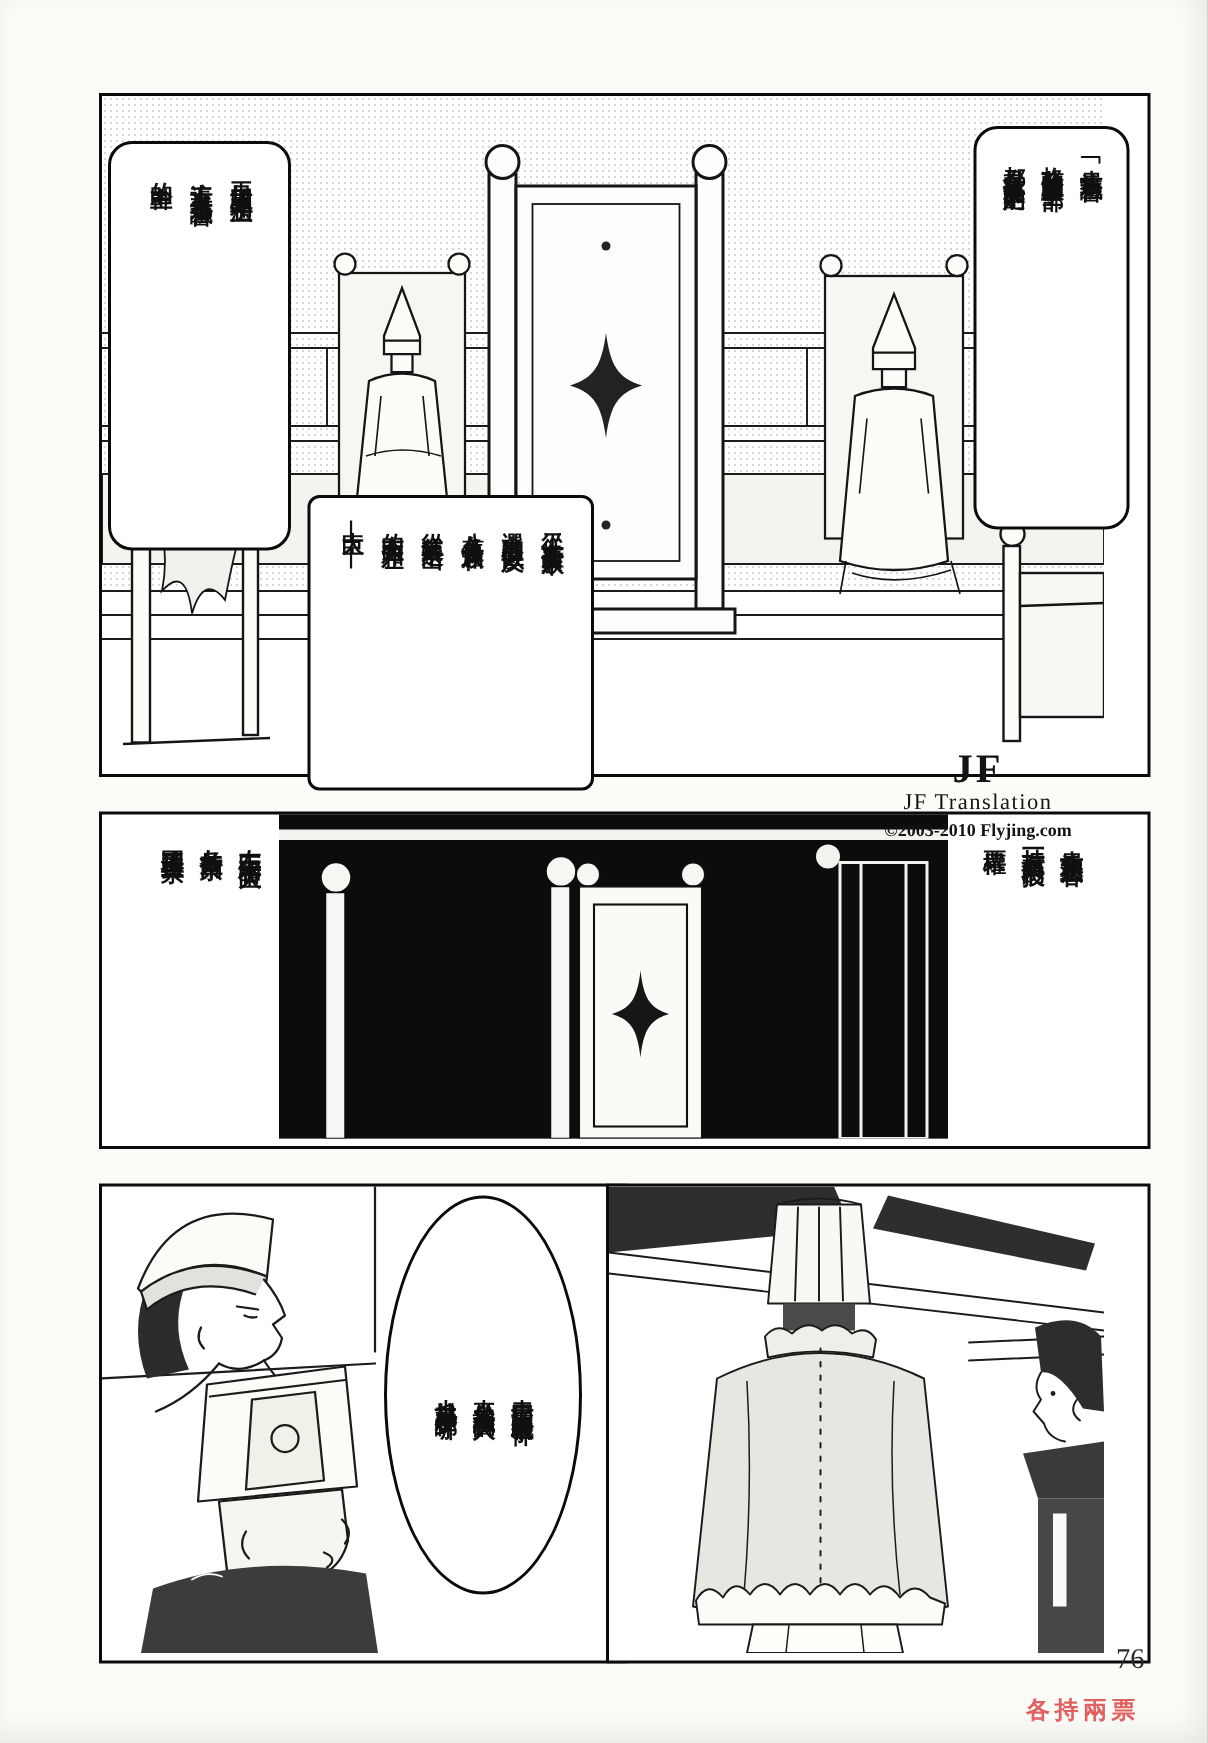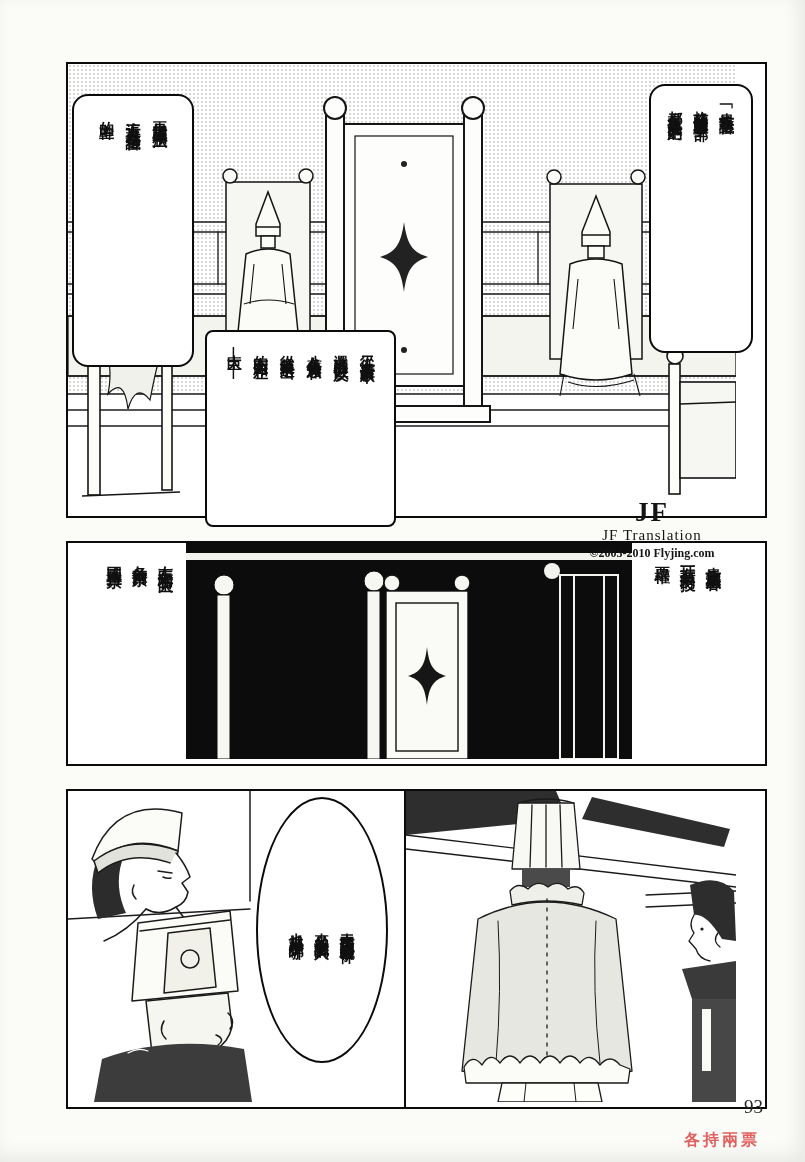--- a/index.html
+++ b/index.html
@@ -261,16 +261,16 @@
         <line x1="168" y1="292" x2="170" y2="311" stroke-width="1"></line>
         <path d="M284 94 Q312 82 328 100 L330 150 L316 148 Q300 122 288 124 Z" fill="#2d2d2d" stroke="none"></path>
         <path d="M288 124 Q282 134 288 142 L283 150 L290 158 Q293 168 304 170" fill="#ffffff"></path>
         <circle cx="296" cy="138" r="1.6" fill="#1b1b1b" stroke="none"></circle>
         <path d="M312 142 Q306 150 314 156"></path>
         <path d="M276 178 L330 170 L330 208 L286 208 Z" fill="#3a3a3a" stroke="none"></path>
       </g>
     </svg>
   </div>
 
-  <div id="page-number">93</div>
+  <div id="page-number">76</div>
   <div id="watermark">各持兩票</div>
 
 </div>
 
 </body></html>

